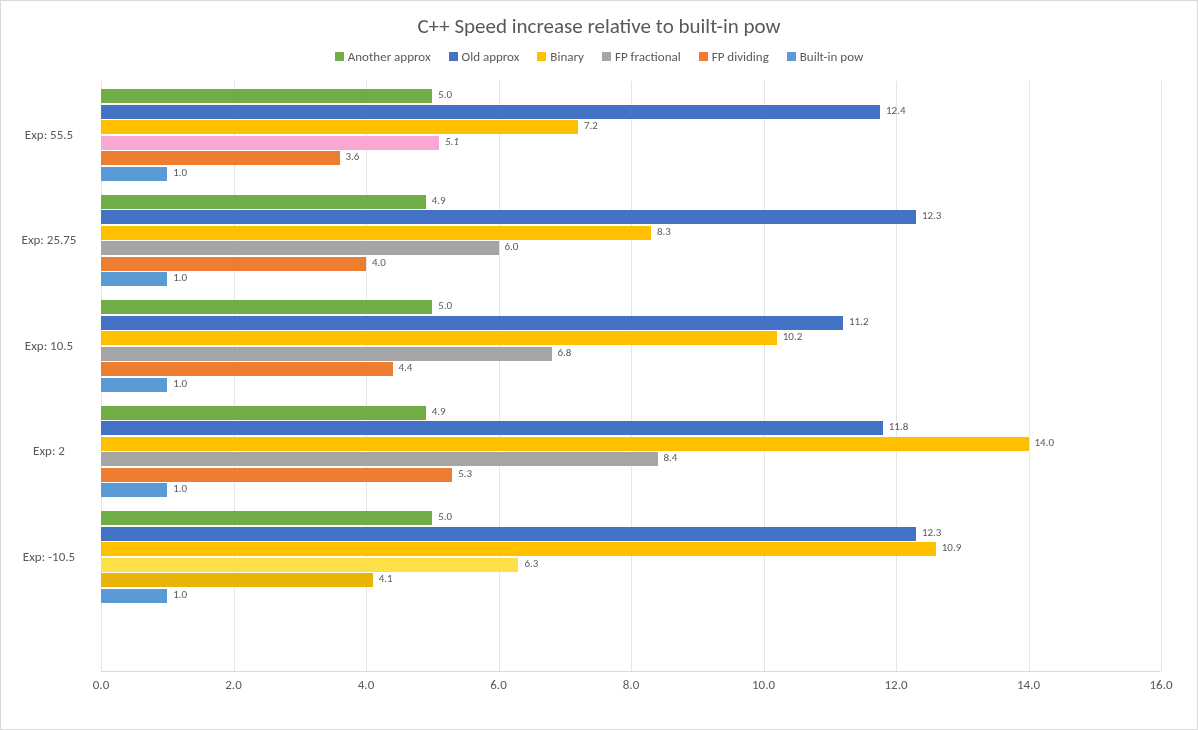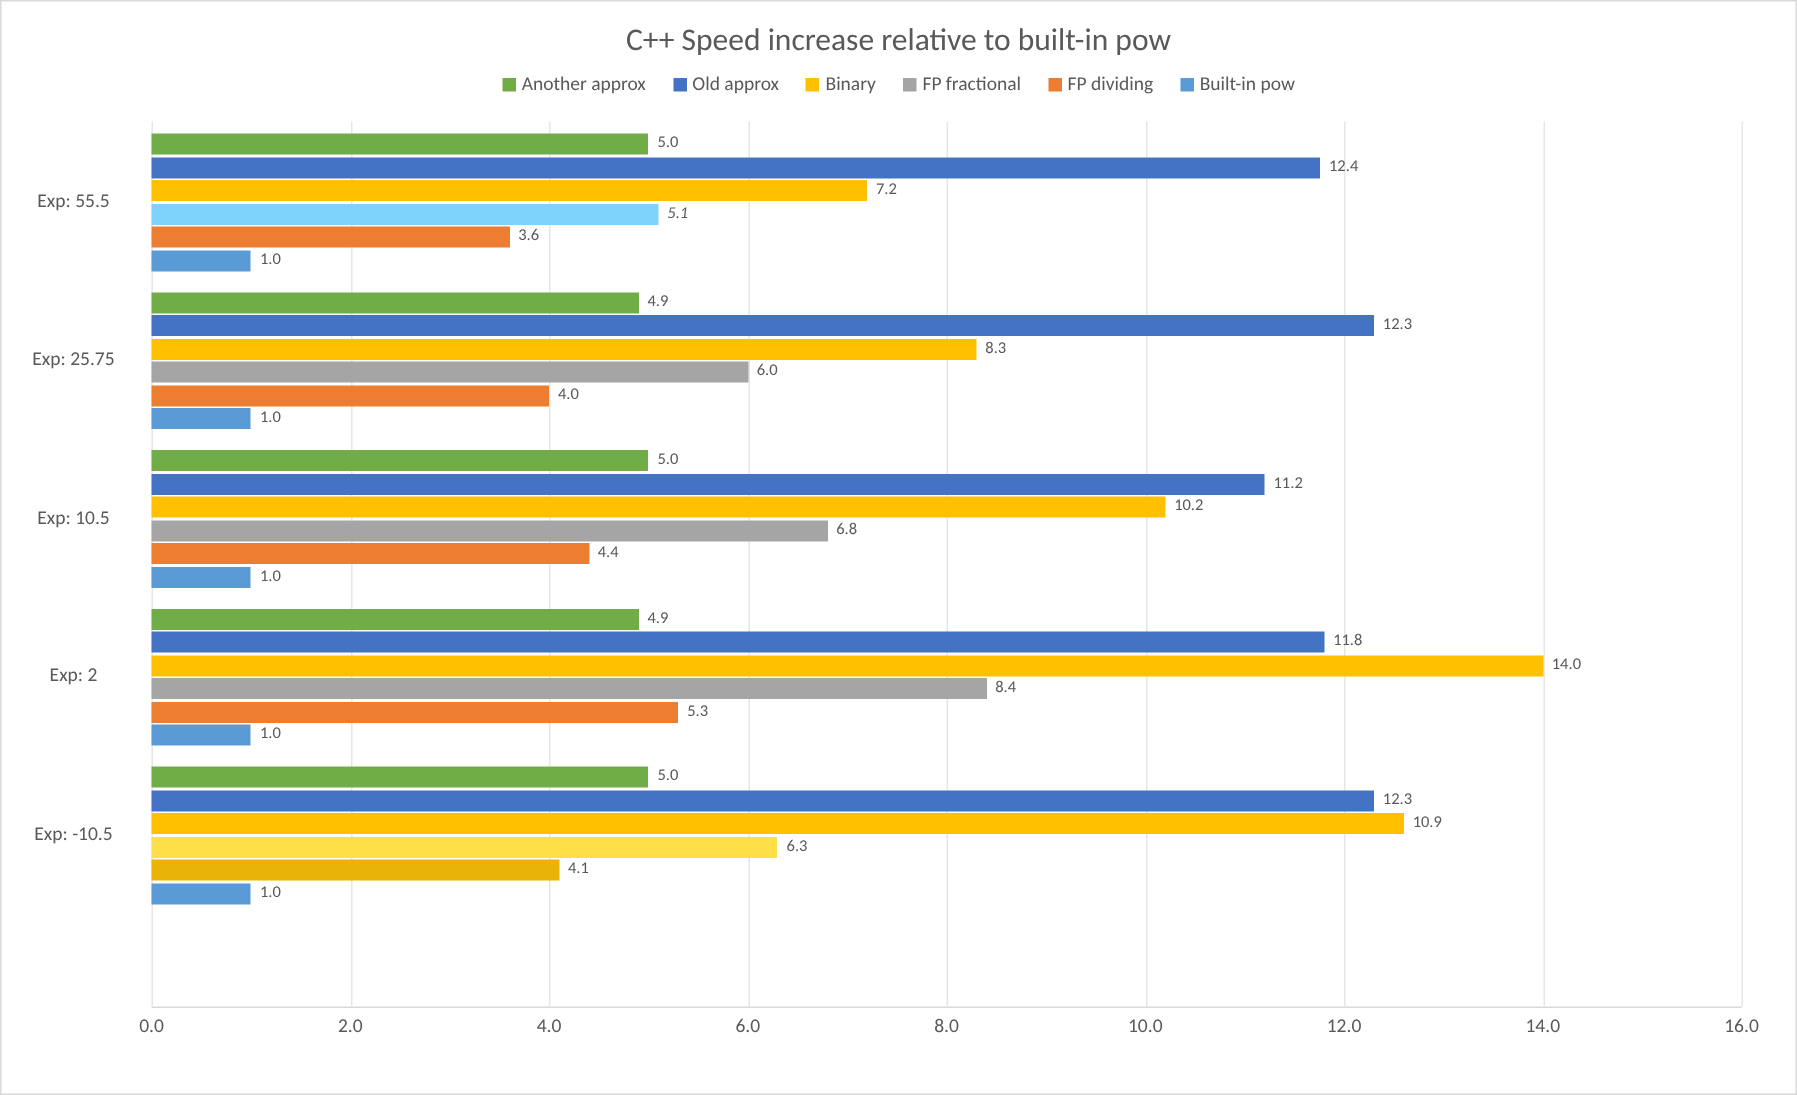--- a/index.html
+++ b/index.html
@@ -176,21 +176,21 @@
           <div class="bar" style="width: 779px; background: rgb(68, 114, 196);">
             <span class="bar-label">12.4</span>
           </div>
         </div>
         <div class="bar-row" style="top: 31px; height: 14px;">
           <div class="bar" style="width: 477px; background: rgb(255, 192, 0);">
             <span class="bar-label">7.2</span>
           </div>
         </div>
         <div class="bar-row" style="top: 46.5px; height: 14px;">
-          <div class="bar" style="width: 337.875px; background: #7dd3fc; font-style: italic;">
+          <div class="bar" style="width: 337.875px; background: #f9a8d4; font-style: italic;">
             <span class="bar-label">5.1</span>
           </div>
         </div>
         <div class="bar-row" style="top: 62px; height: 14px;">
           <div class="bar" style="width: 238.5px; background: rgb(237, 125, 49);">
             <span class="bar-label">3.6</span>
           </div>
         </div>
         <div class="bar-row" style="top: 77.5px; height: 14px;">
           <div class="bar" style="width: 66.25px; background: rgb(91, 155, 213);">

